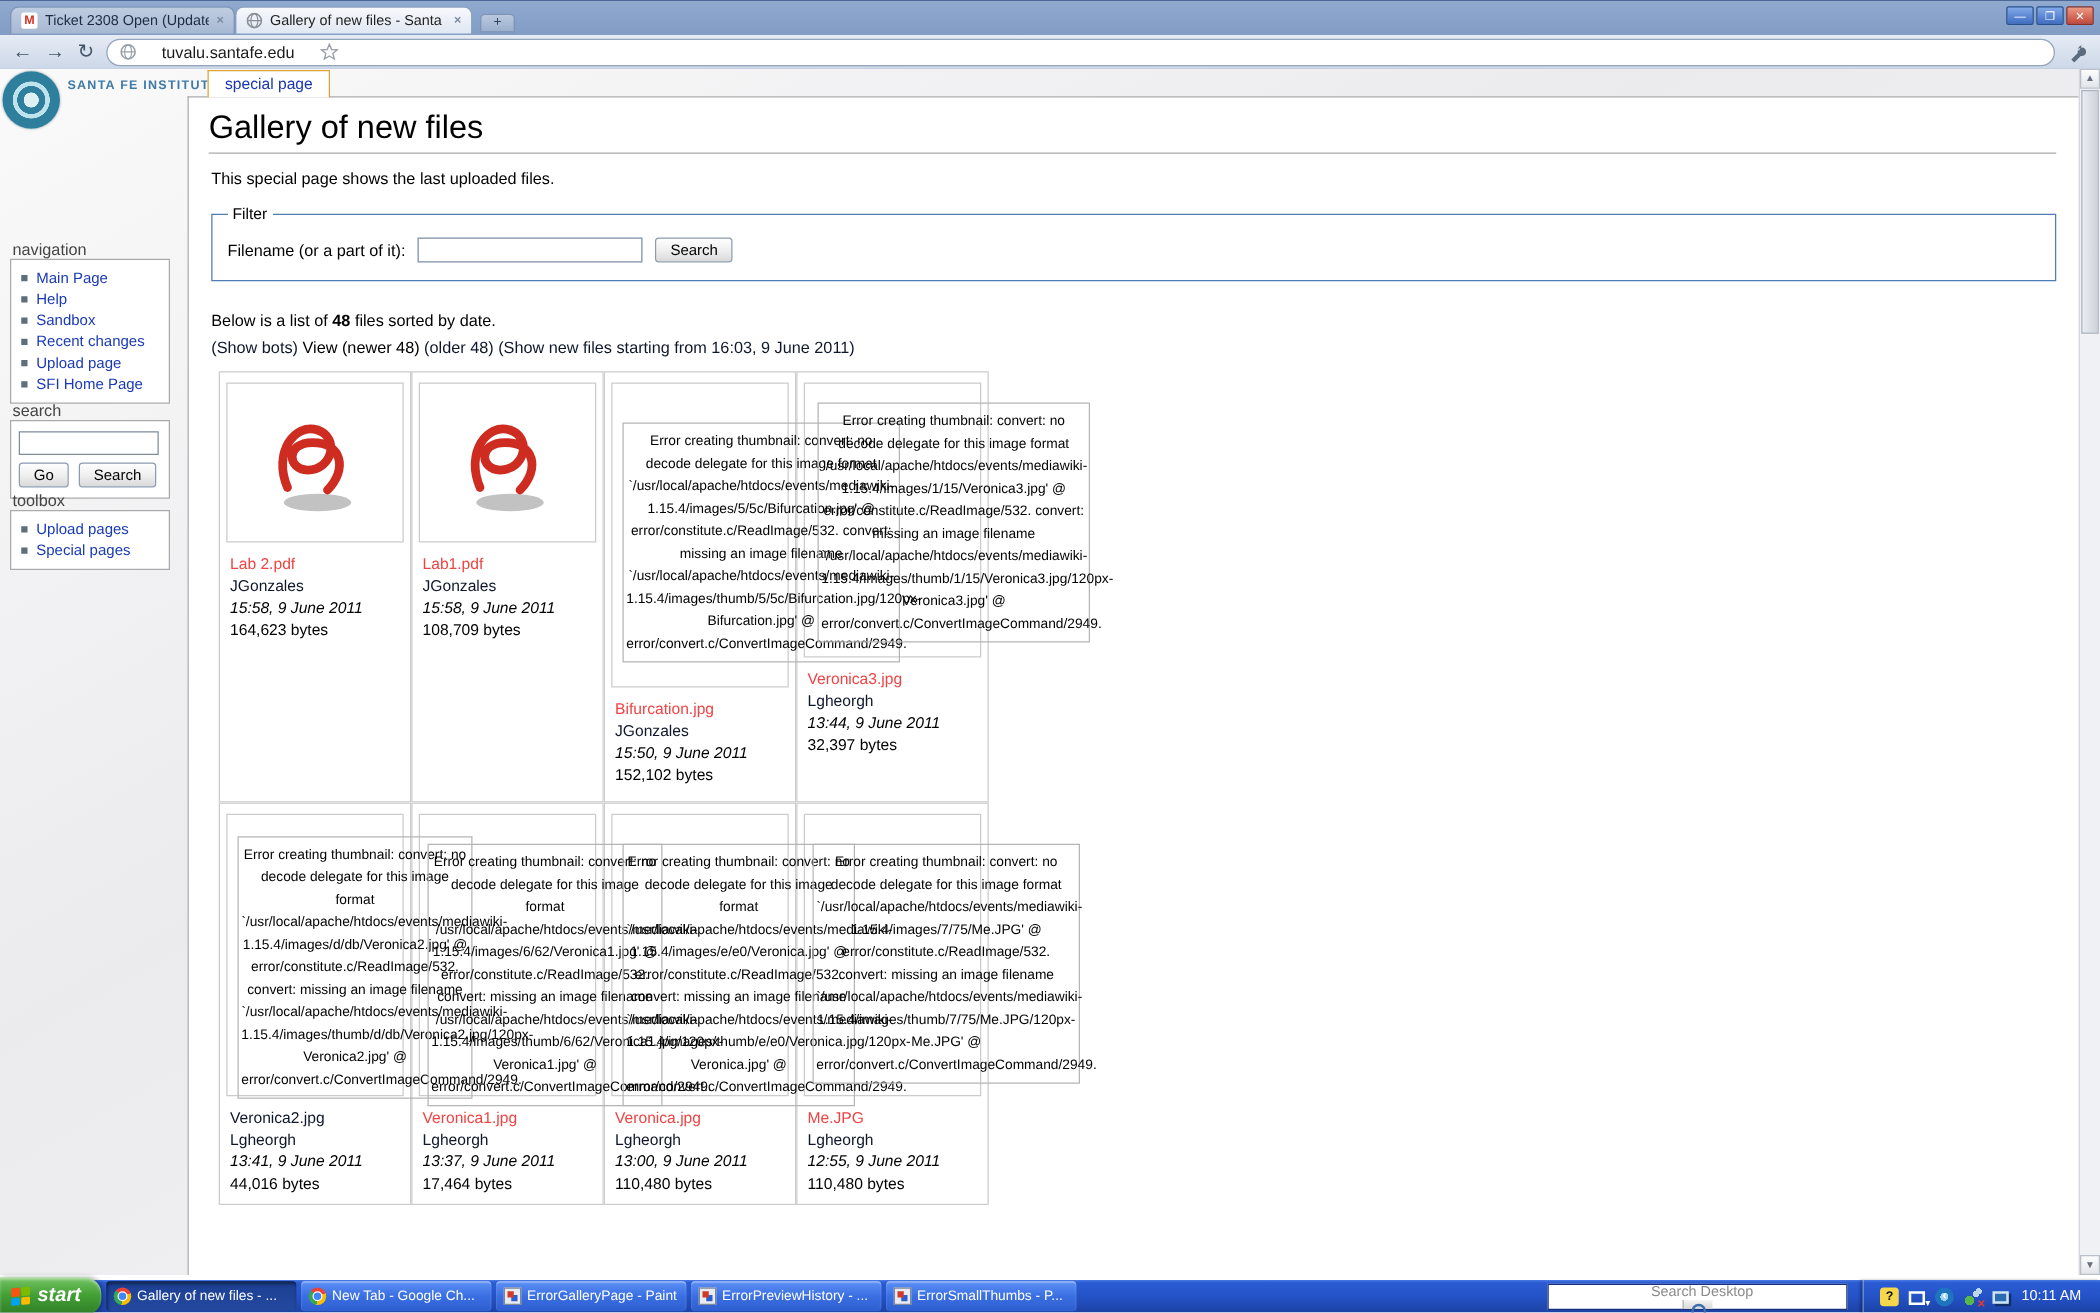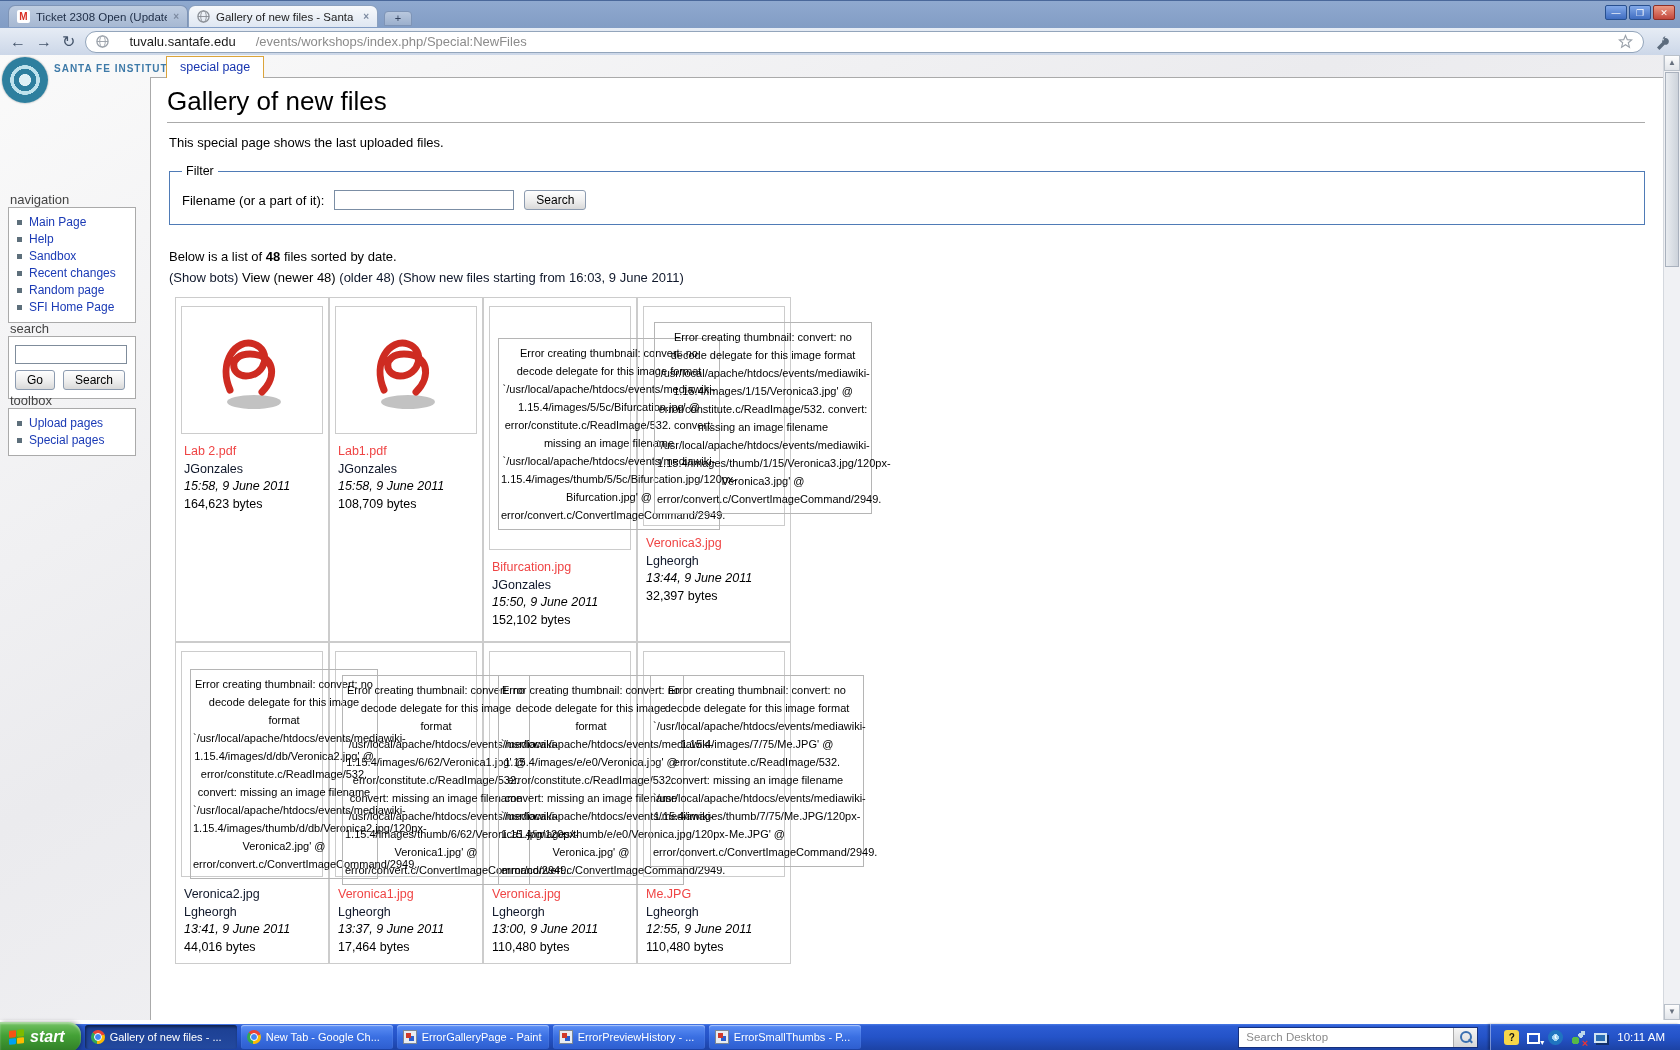--- a/index.html
+++ b/index.html
@@ -107,21 +107,21 @@
     background:linear-gradient(#5d90f6 0%,#3a6fe2 50%,#2e5ecf 100%); box-shadow:inset 0 1px 1px rgba(255,255,255,.5); }
   .tbtn.active { background:linear-gradient(#1c3f92,#23499f); box-shadow:inset 1px 2px 3px rgba(0,0,0,.5); }
   .tbtn span { overflow:hidden; text-overflow:ellipsis; }
   .chrome-ico { width:14px; height:14px; border-radius:50%; flex:0 0 auto; position:relative;
     background:conic-gradient(from -50deg,#ea4335 0 33%,#fbbc05 0 66%,#34a853 0 100%); }
   .chrome-ico:after { content:""; position:absolute; inset:3px; border-radius:50%; background:#4285f4; border:1px solid #fff; }
   .paint-ico { width:14px; height:14px; flex:0 0 auto; background:#e8ecf2; border:1px solid #7d8796; position:relative; }
   .paint-ico:after { content:""; position:absolute; left:2px; top:2px; width:5px; height:5px; background:#d03a2b; }
   .paint-ico:before { content:""; position:absolute; right:2px; bottom:2px; width:5px; height:5px; background:#2b5fd0; }
   .deskbar { margin-left:auto; display:flex; align-items:center; }
-  .searchbox { width:240px; height:21px; background:#fff; border:1px solid #16307c; display:flex; align-items:center; }
+  .searchbox { width:240px; height:21px; background:#fff; border:1px solid #16307c; display:flex; align-items:center;flex-direction:column; }
   .searchbox .ph { flex:1; color:#8b8b8b; font-size:11.5px; padding-left:7px; }
   .mag { width:24px; height:19px; background:linear-gradient(#f5f5f5,#d7d7d7); border-left:1px solid #aaa;
     position:relative; }
   .mag:before { content:""; position:absolute; left:6px; top:3px; width:8px; height:8px; border:2px solid #3a6fb0; border-radius:50%; }
   .mag:after { content:""; position:absolute; left:14px; top:12px; width:5px; height:2px; background:#3a6fb0; transform:rotate(45deg); }
   .tray { display:flex; align-items:center; gap:8px; height:100%; margin-left:12px; padding:0 9px 0 13px;
     border-left:1px solid rgba(255,255,255,.4); box-shadow:-2px 0 2px rgba(0,0,0,.3); }
   .tico { width:15px; height:15px; flex:0 0 auto; }
   .t-help { background:#f6d64a; border-radius:3px; color:#111; font-weight:bold; font-size:10px; text-align:center; line-height:15px; }
   .t-display { border:2px solid #fff; background:transparent; position:relative; width:13px; height:11px; margin-top:2px; }
@@ -165,21 +165,20 @@
     <span class="navglyph">←</span>
     <span class="navglyph">→</span>
     <span class="navglyph">↻</span>
     <div class="omnibox">
       <svg class="ico" width="13" height="13" viewBox="0 0 14 14">
         <circle cx="7" cy="7" r="6" fill="none" stroke="#9aa1aa" stroke-width="1.4"></circle>
         <ellipse cx="7" cy="7" rx="3" ry="6" fill="none" stroke="#9aa1aa" stroke-width="1"></ellipse>
         <line x1="1" y1="7" x2="13" y2="7" stroke="#9aa1aa" stroke-width="1"></line>
       </svg>
       <span class="host">tuvalu.santafe.edu</span>
-        <span class="path">/events/workshops/index.php/Special:NewFiles</span>
       <svg class="ico" width="15" height="15" viewBox="0 0 16 16">
         <path d="M8 1.5 L9.9 6 L14.7 6.3 L11 9.4 L12.2 14.1 L8 11.5 L3.8 14.1 L5 9.4 L1.3 6.3 L6.1 6 Z" fill="none" stroke="#9aa1aa" stroke-width="1.2"></path>
       </svg>
     </div>
     <svg class="ico" width="16" height="16" viewBox="0 0 16 16">
       <path d="M3 13.5 L8.2 8.3 A3.4 3.4 0 1 1 10.6 10.7 L5.4 15.9 Z M11.5 2.2 A3.2 3.2 0 0 0 9 6.9" fill="#5c6b7d"></path>
     </svg>
   </div>
 </div>
 
@@ -201,21 +200,21 @@
     <div class="pitem">
         <span class="bullet"></span>
         <span>Sandbox</span>
       </div>
     <div class="pitem">
         <span class="bullet"></span>
         <span>Recent changes</span>
       </div>
     <div class="pitem">
         <span class="bullet"></span>
-        <span>Random page</span>
+        <span>Upload page</span>
       </div>
     <div class="pitem">
         <span class="bullet"></span>
         <span>SFI Home Page</span>
       </div>
   </div>
 
   <div class="portlet-title" style="top:266px">search</div>
   <div class="pbox" style="top:281px;padding:8px 0 8px 6px">
     <input class="sb-input" style="">

